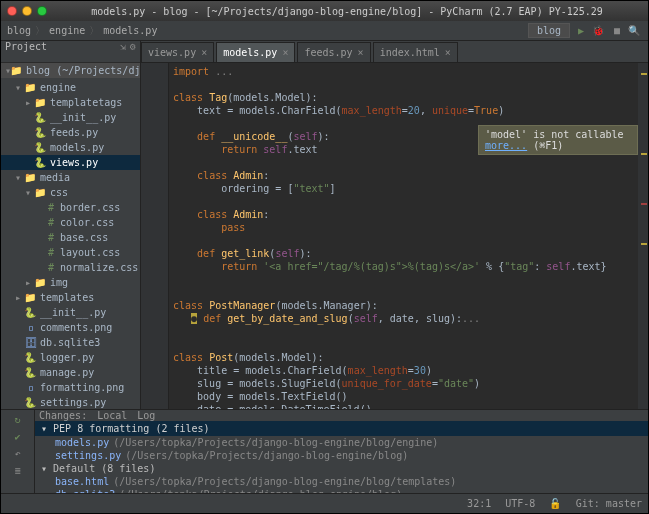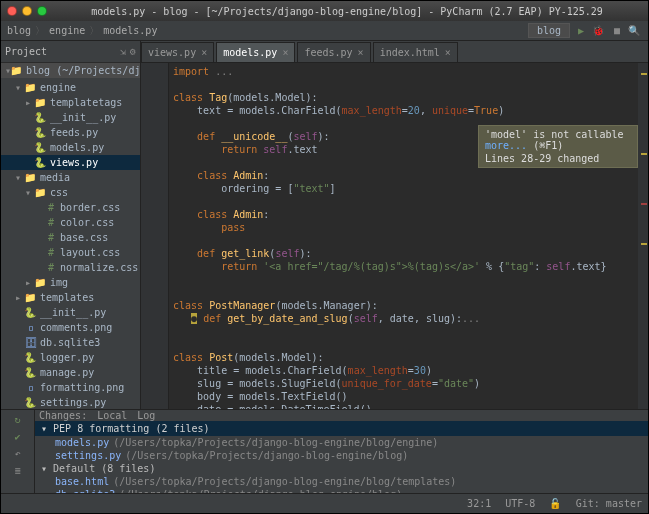--- a/index.html
+++ b/index.html
@@ -10,41 +10,41 @@
 .r{background:#ff5f57}.y{background:#ffbd2e}.g{background:#28c940}
 .titlebar .title{flex:1;text-align:center;font-size:10px;color:#ccc}
 .crumb { height:20px; background:#3c3f41; display:flex; align-items:center; padding:0 6px; border-bottom:1px solid #222; }
 .crumb .item{color:#aaa;margin-right:4px}
 .crumb .sep{color:#666;margin-right:4px}
 .crumb .spacer{flex:1}
 .runbtn{width:14px;height:14px;display:flex;align-items:center;justify-content:center;margin-left:4px;color:#6a8759}
 .bugbtn{color:#6a8759}
 .main{flex:1;display:flex;min-height:0}
 .sidebar{width:140px;background:#3c3f41;border-right:1px solid #222;overflow:hidden;display:flex;flex-direction:column}
-.sidehdr{height:22px;display:flex;align-items:center;padding:0 4px;background:#3c3f41;border-bottom:1px solid #2b2b2b}
+.sidehdr{height:22px;display:flex;align-items:flex-start;padding:0 4px;background:#3c3f41;border-bottom:1px solid #2b2b2b}
 .sidehdr .lbl{color:#bbb}
 .tree{flex:1;overflow:auto;padding:2px 0}
 .node{display:flex;align-items:center;height:15px;padding-left:4px;white-space:nowrap;cursor:default}
 .node.sel{background:#0d293e;color:#fff}
 .arrow{width:10px;color:#888;display:inline-block}
 .fic{width:12px;height:10px;display:inline-flex;align-items:center;justify-content:center;margin-right:3px;color:#8ab4f8}
 .fic.dir{color:#c9a26b}
 .fic.py{color:#8ab4f8}
 .fic.css{color:#6a8759}
 .editor{flex:1;display:flex;flex-direction:column;min-width:0;position:relative}
 .tabs{height:22px;background:#3c3f41;display:flex;align-items:flex-end;border-bottom:1px solid #222}
 .tab{height:20px;display:flex;align-items:center;padding:0 6px;background:#3c3f41;border:1px solid #222;border-bottom:none;margin-right:2px;color:#999}
 .tab.active{background:#515658;color:#fff}
 .tab .x{margin-left:5px;color:#888}
 .code{flex:1;display:flex;background:#2b2b2b;overflow:hidden;position:relative}
 .gutter{width:28px;background:#313335;border-right:1px solid #222}
 .lines{flex:1;padding:2px 4px;white-space:pre;line-height:13px;font-size:10px;overflow:hidden}
 .k{color:#cc7832}.s{color:#6a8759}.n{color:#6897bb}.p{color:#aa4926}.fn{color:#ffc66d}.sl{color:#94558d}.cm{color:#808080}
 .popover{position:absolute;right:10px;top:62px;background:#5b5b47;border:1px solid #6e6e54;padding:3px 6px;color:#ddd;font-size:9px;max-width:160px}
-.popover a{color:#6fb0ff;}
+.popover a{color:#6fb0ff;text-decoration:underline}
 .scrollstrip{width:10px;background:#313335;position:relative}
 .mark{position:absolute;right:1px;width:6px;height:2px}
 .mark.w{background:#b7a33b}.mark.e{background:#a04040}
 .changes{height:84px;background:#3c3f41;border-top:1px solid #222;display:flex}
 .ch-side{width:34px;background:#3c3f41;border-right:1px solid #222;display:flex;flex-direction:column;align-items:center;padding-top:4px;gap:6px}
 .ch-body{flex:1;display:flex;flex-direction:column}
 .ch-tabs{height:16px;display:flex;align-items:flex-start;padding-left:4px;color:#999}
 .ch-tabs span{margin-right:10px}
 .ch-hdr{background:#0d293e;color:#d0d0d0;padding:2px 6px;}
 .ch-row{padding:1px 14px 1px 20px;color:#888}
@@ -262,21 +262,20 @@
      :
         ordering = []</pre>
         <div class="scrollstrip">
           <div class="mark w" style="top:10px"></div>
           <div class="mark w" style="top:90px"></div>
           <div class="mark e" style="top:140px"></div>
           <div class="mark w" style="top:180px"></div>
         </div>
         <div class="popover">
           <div><span>'model' is not callable </span><a>more...</a> <span>(⌘F1)</span></div>
-          <div style="margin-top:2px">Lines 28-29 changed</div>
         </div>
       </div>
     </div>
   </div>
 
   <div class="changes">
     <div class="ch-side">
       <div style="color:#6a8759">↻</div>
       <div style="color:#6a8759">✔</div>
       <div style="color:#888">↶</div>

